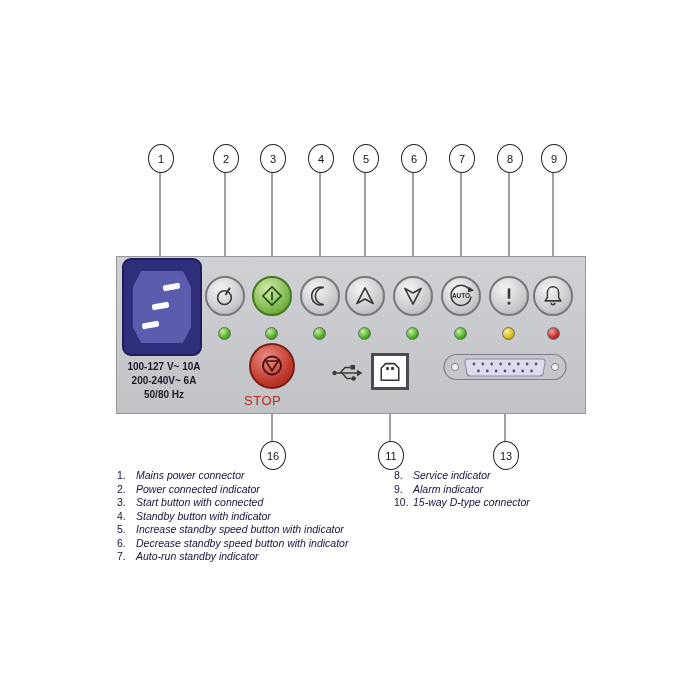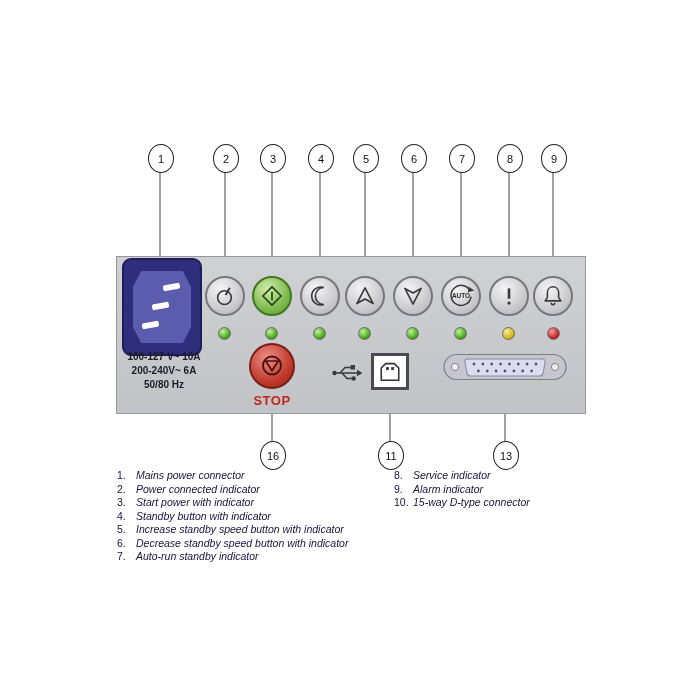--- a/index.html
+++ b/index.html
@@ -16,28 +16,28 @@
        border:2px solid #77777d;display:flex;align-items:center;justify-content:center;z-index:2;}
   .btn.green{background:radial-gradient(circle at 38% 30%,#d3ebac,#7ab648 65%,#55942c);
              border-color:#3f7a20;}
   .led{position:absolute;width:13px;height:13px;border-radius:50%;border:1px solid #6a6a70;box-sizing:border-box;}
   .led.green{background:radial-gradient(circle at 35% 32%,#c8efa0,#4caf1e 60%,#2e7d0e);}
   .led.yellow{background:radial-gradient(circle at 35% 32%,#f7eca6,#d9bb16 60%,#a98d08);}
   .led.red{background:radial-gradient(circle at 35% 32%,#f3a09a,#c62828 60%,#8e1410);}
   .stop-btn{position:absolute;left:249px;top:343px;width:46px;height:46px;border-radius:50%;box-sizing:border-box;
             background:radial-gradient(circle at 38% 30%,#ea8d86,#c0392b 62%,#992318);
             border:2px solid #7a1f16;display:flex;align-items:center;justify-content:center;z-index:3;}
-  .stop-label{position:absolute;left:244px;top:393px;width:56px;text-align:center;
-              font-size:13px;font-weight:bold;letter-spacing:.5px;color:#c0271c;z-index:3;}
+  .stop-label{position:absolute;left:244px;top:393px;width:56px;text-align:left;
+              font-size:13px;font-weight:normal;letter-spacing:.5px;color:#c0271c;z-index:3;}
   .mains{position:absolute;left:122px;top:258px;width:80px;height:98px;border-radius:9px;
          background:#2e2e7c;border:2px solid #1e1e58;box-sizing:border-box;z-index:2;}
   .mains-inner{position:absolute;left:9px;top:11px;width:58px;height:72px;background:#5c5cae;
                clip-path:polygon(14% 0,86% 0,100% 22%,100% 78%,86% 100%,14% 100%,0 78%,0 22%);}
   .prong{position:absolute;width:17px;height:6px;background:#fff;border-radius:2px;transform:rotate(-10deg);}
-  .voltage{position:absolute;left:114px;top:350px;width:100px;text-align:center;
+  .voltage{position:absolute;left:114px;top:360px;width:100px;text-align:center;
            font-size:10px;font-weight:bold;line-height:1.4;color:#1b1b28;z-index:2;}
   .usb-port{position:absolute;left:371px;top:353px;width:38px;height:37px;box-sizing:border-box;
             border:3px solid #4a4a50;background:#fff;display:flex;align-items:center;justify-content:center;z-index:2;}
   .legend{position:absolute;font-size:10.5px;line-height:13.5px;color:#14143c;}
   .legend.left{left:117px;top:469px;width:272px;}
   .legend.right{left:394px;top:469px;width:200px;}
   .legend-row{display:flex;}
   .lnum{width:19px;flex:0 0 19px;}
   .ltext{flex:1;font-style:italic;}
 </style>
@@ -212,21 +212,21 @@
     <div class="legend-row">
       <span class="lnum">1.</span>
       <span class="ltext">Mains power connector</span>
     </div>
     <div class="legend-row">
       <span class="lnum">2.</span>
       <span class="ltext">Power connected indicator</span>
     </div>
     <div class="legend-row">
       <span class="lnum">3.</span>
-      <span class="ltext">Start power with indicator</span>
+      <span class="ltext">Start button with connected</span>
     </div>
     <div class="legend-row">
       <span class="lnum">4.</span>
       <span class="ltext">Standby button with indicator</span>
     </div>
     <div class="legend-row">
       <span class="lnum">5.</span>
       <span class="ltext">Increase standby speed button with indicator</span>
     </div>
     <div class="legend-row">

